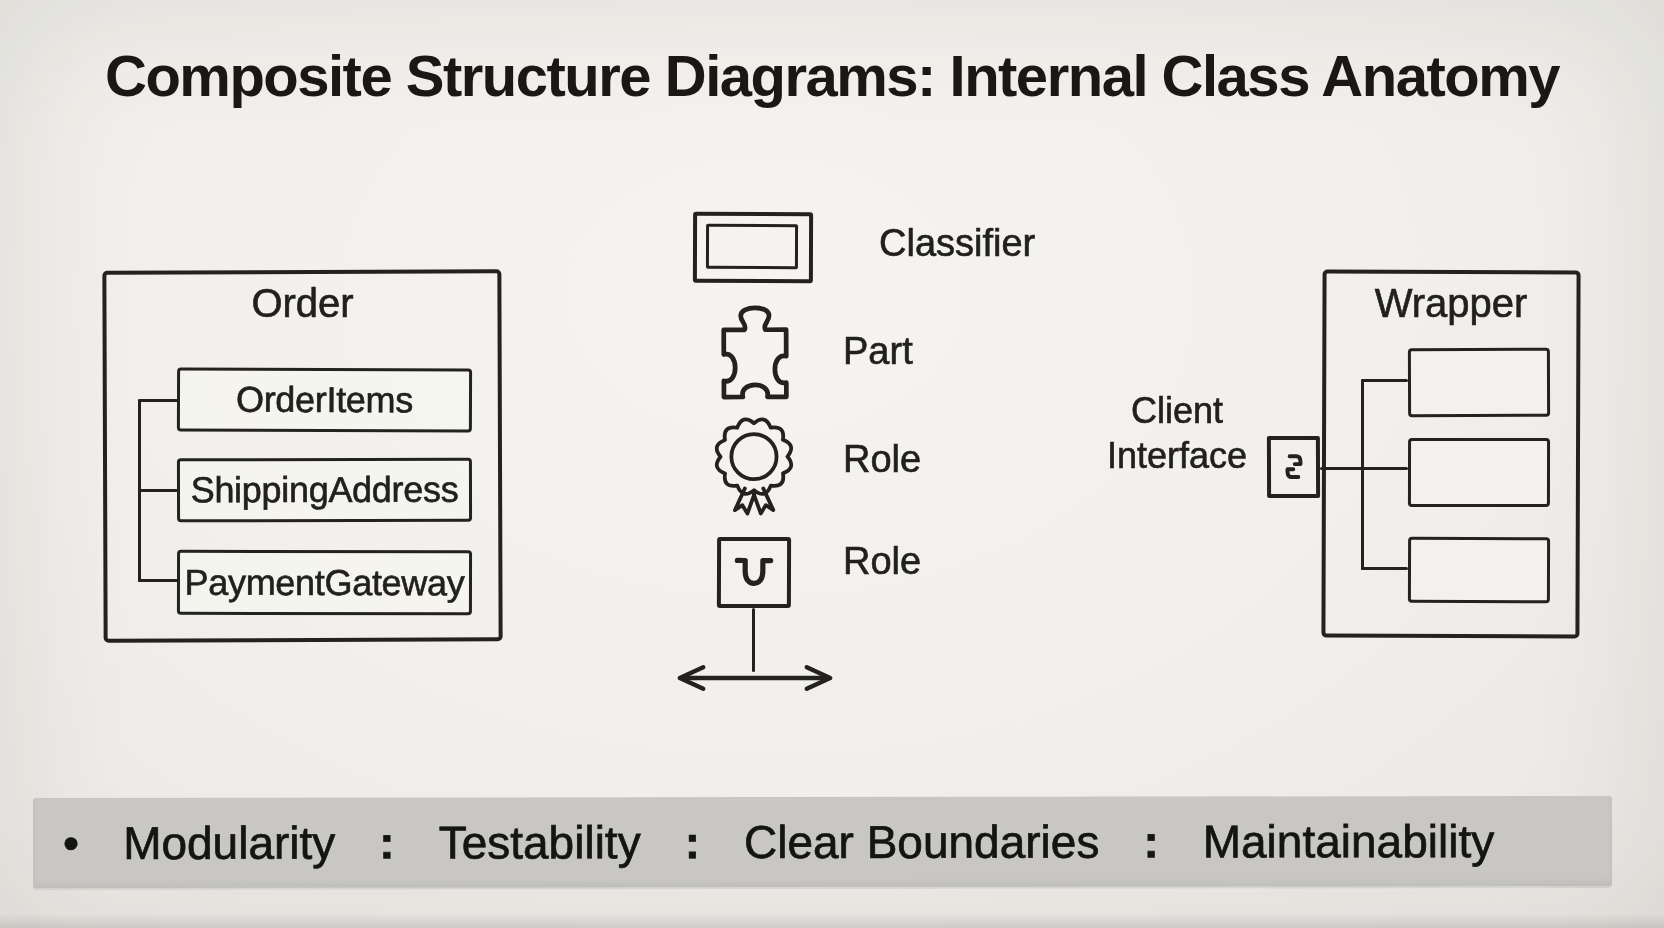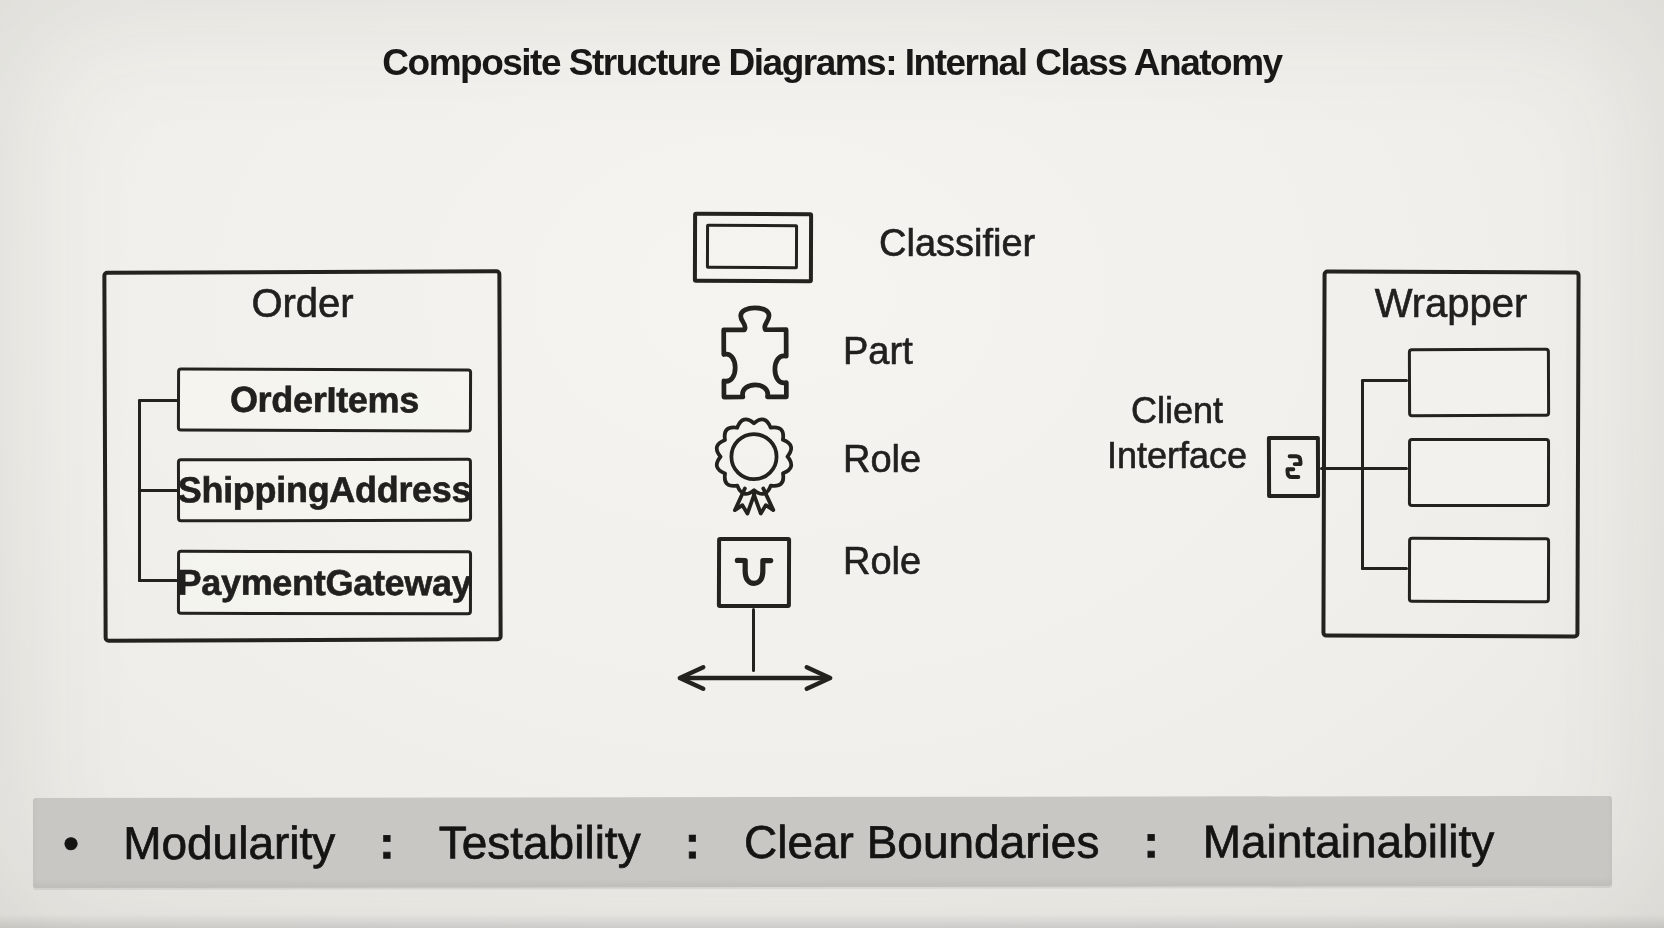--- a/index.html
+++ b/index.html
@@ -7,29 +7,29 @@
   #canvas{
     position:relative;width:1664px;height:928px;overflow:hidden;
     font-family:"Liberation Sans",sans-serif;color:#21201e;
     background:radial-gradient(ellipse at 46% 32%, #f5f4f0 0%, #f0efeb 55%, #e8e7e3 100%);
     box-shadow:inset 0 0 140px rgba(70,62,50,0.10);
   }
   .photo-edge{position:absolute;left:0;right:0;bottom:0;height:14px;
     background:linear-gradient(to bottom, rgba(0,0,0,0), rgba(0,0,0,0.10));}
   .title{
     position:absolute;top:42px;left:0;right:0;margin:0;text-align:center;
-    font-size:37px;font-weight:700;letter-spacing:-1.5px;color:#191816;
+    font-size:58px;font-weight:700;letter-spacing:-1.5px;color:#191816;
   }
   
   .sketch{position:absolute;border:4px solid #23221f;border-radius:5px;background:transparent;}
   .thin{border-width:3px;border-radius:4px;background:rgba(248,247,243,0.55);}
   .box-title{position:absolute;left:0;right:0;text-align:center;font-size:40px;
     -webkit-text-stroke:0.6px #21201e;color:#21201e;}
   .part-label{display:flex;align-items:center;justify-content:center;width:100%;height:100%;
-    font-size:36px;letter-spacing:-0.3px;font-weight:bold;-webkit-text-stroke:0.6px #21201e;}
+    font-size:36px;letter-spacing:-0.3px;-webkit-text-stroke:0.6px #21201e;}
   .line{position:absolute;background:#23221f;border-radius:2px;}
   .legend-label{position:absolute;font-size:38px;-webkit-text-stroke:0.6px #21201e;white-space:nowrap;}
   .icon-svg{position:absolute;}
   .icon-svg path,.icon-svg circle{fill:none;stroke:#23221f;stroke-linecap:round;stroke-linejoin:round;}
   
   .classifier-outer{position:absolute;border:4px solid #23221f;border-radius:3px;}
   .classifier-inner{position:absolute;left:9px;top:8px;width:92px;height:45px;border:3px solid #23221f;border-radius:2px;}
   
   .ci-label{position:absolute;text-align:center;font-size:36px;line-height:45px;-webkit-text-stroke:0.6px #21201e;}
   

